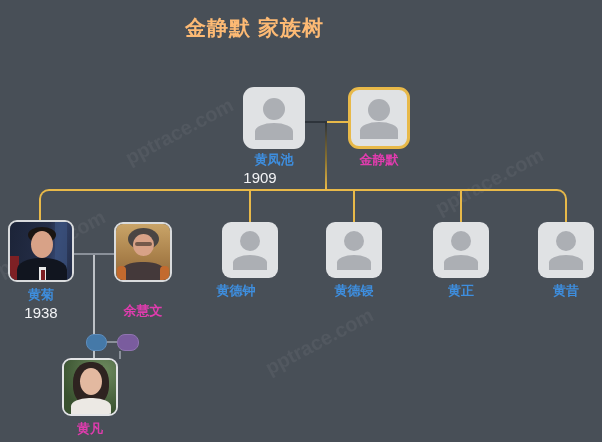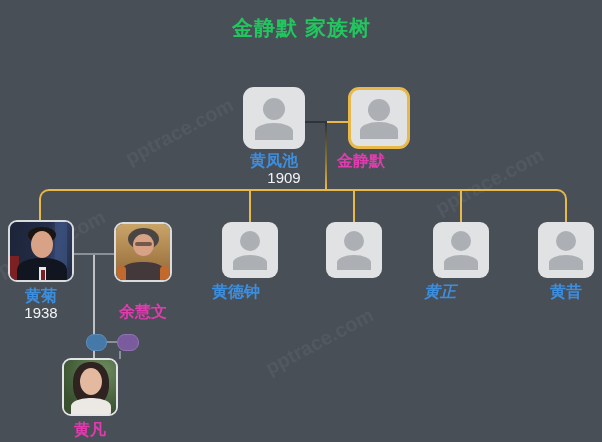--- a/index.html
+++ b/index.html
@@ -8,23 +8,22 @@
     font-family:"Liberation Sans","DejaVu Sans",sans-serif;
     background:#484F57;
     position:relative;
     overflow:hidden;
   }
   #stage { position:absolute; inset:0; width:602px; height:442px; }
 
   
   .title {
     position:absolute; top:14px; left:0; width:509px;
-    text-align:center; color:#22c55e; font-size:21px; font-weight:bold;
+    text-align:center; color:#fdba74; font-size:21px; font-weight:bold;
     letter-spacing:1px;
-    margin-left:47px;
   }
   .subtitle {
     position:absolute; top:46px; left:0; width:602px;
     text-align:center; color:#99A0A8; font-size:14px;
   }
 
   
   .wm {
     position:absolute; color:rgba(255,255,255,0.055);
     font-size:20px; font-weight:bold; transform:rotate(-28deg);
@@ -47,21 +46,21 @@
   }
   .photo {
     position:absolute; border:2px solid #D9DBDD; border-radius:9px;
     overflow:hidden;
   }
   .photo > div { position:absolute; }
 
   
   .plabel {
     position:absolute; width:80px; text-align:center;
-    font-size:16px; font-weight:bold; white-space:nowrap;
+    font-size:13px; font-weight:bold; white-space:nowrap;
   }
   .plabel.male { color:#3E8EDE; }
   .plabel.female { color:#E03CAE; }
   .pyear {
     position:absolute; width:80px; text-align:center;
     font-size:15px; color:#F2F3F5; font-weight:normal;
   }
 
   
   .line { position:absolute; }
@@ -104,27 +103,27 @@
   <div class="line l-gray" style="left:74px; top:253px; width:40px; height:2px;"></div>
   <div class="line l-light" style="left:93px; top:255px; width:2px; height:103px;"></div>
   <div class="line l-gray" style="left:107px; top:341px; width:10px; height:2px;"></div>
   <div class="line l-gray" style="left:119px; top:351px; width:2px; height:8px;"></div>
 
   <div class="node" style="left:243px; top:87px; width:62px; height:62px;">
     <div class="avatar-head" style="top:11px; width:22px; height:22px;"></div>
     <div class="avatar-body" style="bottom:9px; width:38px; height:17px;"></div>
   </div>
   <div class="plabel male" style="left:234px; top:151px;">黄凤池</div>
-  <div class="pyear" style="left:244px; top:169px;">1909</div>
+  <div class="pyear" style="left:220px; top:169px;">1909</div>
 
   <div class="node selected" style="left:348px; top:87px; width:62px; height:62px;">
     <div class="avatar-head" style="top:9px; width:22px; height:22px;"></div>
     <div class="avatar-body" style="bottom:7px; width:38px; height:17px;"></div>
   </div>
-  <div class="plabel female" style="left:321px; top:151px;">金静默</div>
+  <div class="plabel female" style="left:339px; top:151px;">金静默</div>
 
   <div class="photo" style="left:8px; top:220px; width:66px; height:62px;">
     <div style="inset:0; background:linear-gradient(100deg,#1c2438 0%,#242d47 55%,#35466f 72%,#222b44 100%);"></div>
     <div style="right:5px; top:0; width:12px; height:100%; background:#3b517e; opacity:.7;"></div>
     <div style="left:0; bottom:0; width:9px; height:24px; background:#7d2024;"></div>
     <div style="left:18px; top:5px; width:28px; height:16px; border-radius:50%; background:#1a1512;"></div>
     <div style="left:21px; top:9px; width:22px; height:27px; border-radius:50%; background:#d8a287;"></div>
     <div style="left:7px; bottom:-4px; width:50px; height:26px; border-radius:45% 45% 0 0; background:#11151f;"></div>
     <div style="left:29px; bottom:0; width:7px; height:13px; background:#e8e8e8;"></div>
     <div style="left:31px; bottom:0; width:4px; height:10px; background:#7a1d22;"></div>
@@ -146,26 +145,27 @@
   <div class="node" style="left:222px; top:222px; width:56px; height:56px; border-radius:9px;">
     <div class="avatar-head" style="top:9px; width:20px; height:20px;"></div>
     <div class="avatar-body" style="bottom:8px; width:34px; height:15px;"></div>
   </div>
   <div class="plabel male" style="left:196px; top:282px;">黄德钟</div>
 
   <div class="node" style="left:326px; top:222px; width:56px; height:56px; border-radius:9px;">
     <div class="avatar-head" style="top:9px; width:20px; height:20px;"></div>
     <div class="avatar-body" style="bottom:8px; width:34px; height:15px;"></div>
   </div>
+  <div class="plabel male" style="left:314px; top:282px;">黄德锓</div>
 
   <div class="node" style="left:433px; top:222px; width:56px; height:56px; border-radius:9px;">
     <div class="avatar-head" style="top:9px; width:20px; height:20px;"></div>
     <div class="avatar-body" style="bottom:8px; width:34px; height:15px;"></div>
   </div>
-  <div class="plabel male" style="left:400px; top:282px;font-style:italic;">黄正</div>
+  <div class="plabel male" style="left:421px; top:282px;">黄正</div>
 
   <div class="node" style="left:538px; top:222px; width:56px; height:56px; border-radius:9px;">
     <div class="avatar-head" style="top:9px; width:20px; height:20px;"></div>
     <div class="avatar-body" style="bottom:8px; width:34px; height:15px;"></div>
   </div>
   <div class="plabel male" style="left:526px; top:282px;">黄昔</div>
 
   <div class="pill blue" style="left:86px; top:334px; width:21px;"></div>
   <div class="pill purple" style="left:117px; top:334px; width:22px;"></div>
 

